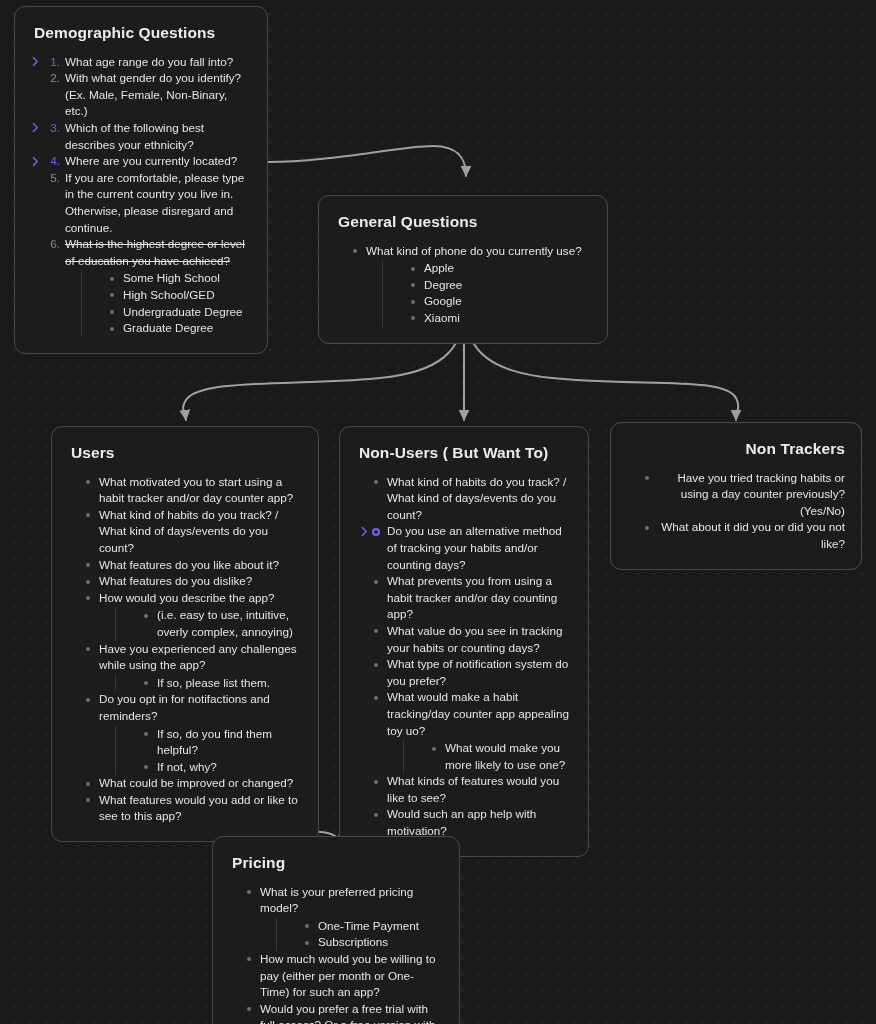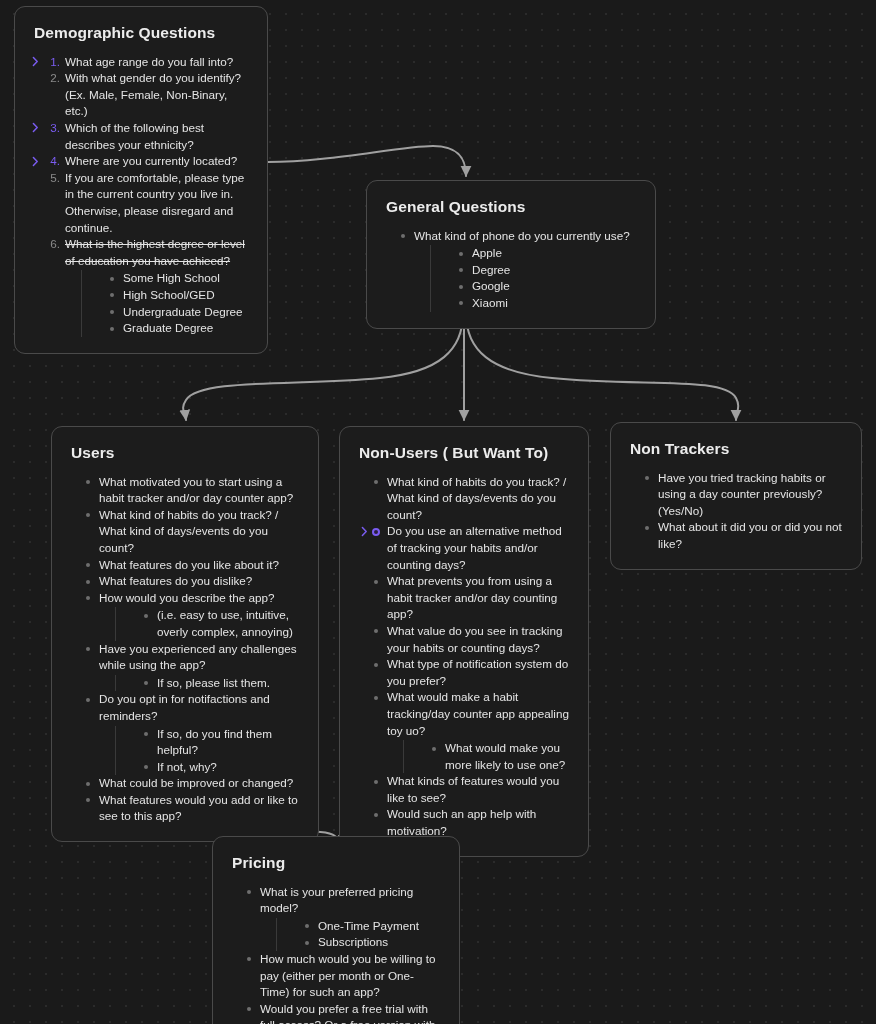--- a/index.html
+++ b/index.html
@@ -206,21 +206,21 @@
         <ul class="lvl2">
           <li class="item"><span class="bullet"></span><span class="txt">Some High School</span></li>
           <li class="item"><span class="bullet"></span><span class="txt">High School/GED</span></li>
           <li class="item"><span class="bullet"></span><span class="txt">Undergraduate Degree</span></li>
           <li class="item"><span class="bullet"></span><span class="txt">Graduate Degree</span></li>
         </ul>
       </li>
     </ol>
   </div>
 
-  <div class="node" style="left:318px; top:180px; width:290px;margin-left:48px;">
+  <div class="node" style="left:318px; top:195px; width:290px;">
     <div class="node-title">General Questions</div>
     <ul class="lvl1">
       <li class="item">
         <span class="bullet"></span>
         <span class="txt">What kind of phone do you currently use?</span>
         <ul class="lvl2">
           <li class="item"><span class="bullet"></span><span class="txt">Apple</span></li>
           <li class="item"><span class="bullet"></span><span class="txt">Degree</span></li>
           <li class="item"><span class="bullet"></span><span class="txt">Google</span></li>
           <li class="item"><span class="bullet"></span><span class="txt">Xiaomi</span></li>
@@ -284,21 +284,21 @@
         <span class="txt">What would make a habit tracking/day counter app appealing toy uo?</span>
         <ul class="lvl2">
           <li class="item"><span class="bullet"></span><span class="txt">What would make you more likely to use one?</span></li>
         </ul>
       </li>
       <li class="item"><span class="bullet"></span><span class="txt">What kinds of features would you like to see?</span></li>
       <li class="item"><span class="bullet"></span><span class="txt">Would such an app help with motivation?</span></li>
     </ul>
   </div>
 
-  <div class="node" style="left:610px; top:422px; width:252px;">
+  <div class="node" style="left:610px; top:422px; width:252px;text-align:right;">
     <div class="node-title">Non Trackers</div>
     <ul class="lvl1">
       <li class="item"><span class="bullet"></span><span class="txt">Have you tried tracking habits or using a day counter previously? (Yes/No)</span></li>
       <li class="item"><span class="bullet"></span><span class="txt">What about it did you or did you not like?</span></li>
     </ul>
   </div>
 
   <div class="node" style="left:212px; top:836px; width:248px; height:210px; overflow:hidden;">
     <div class="node-title">Pricing</div>
     <ul class="lvl1">

